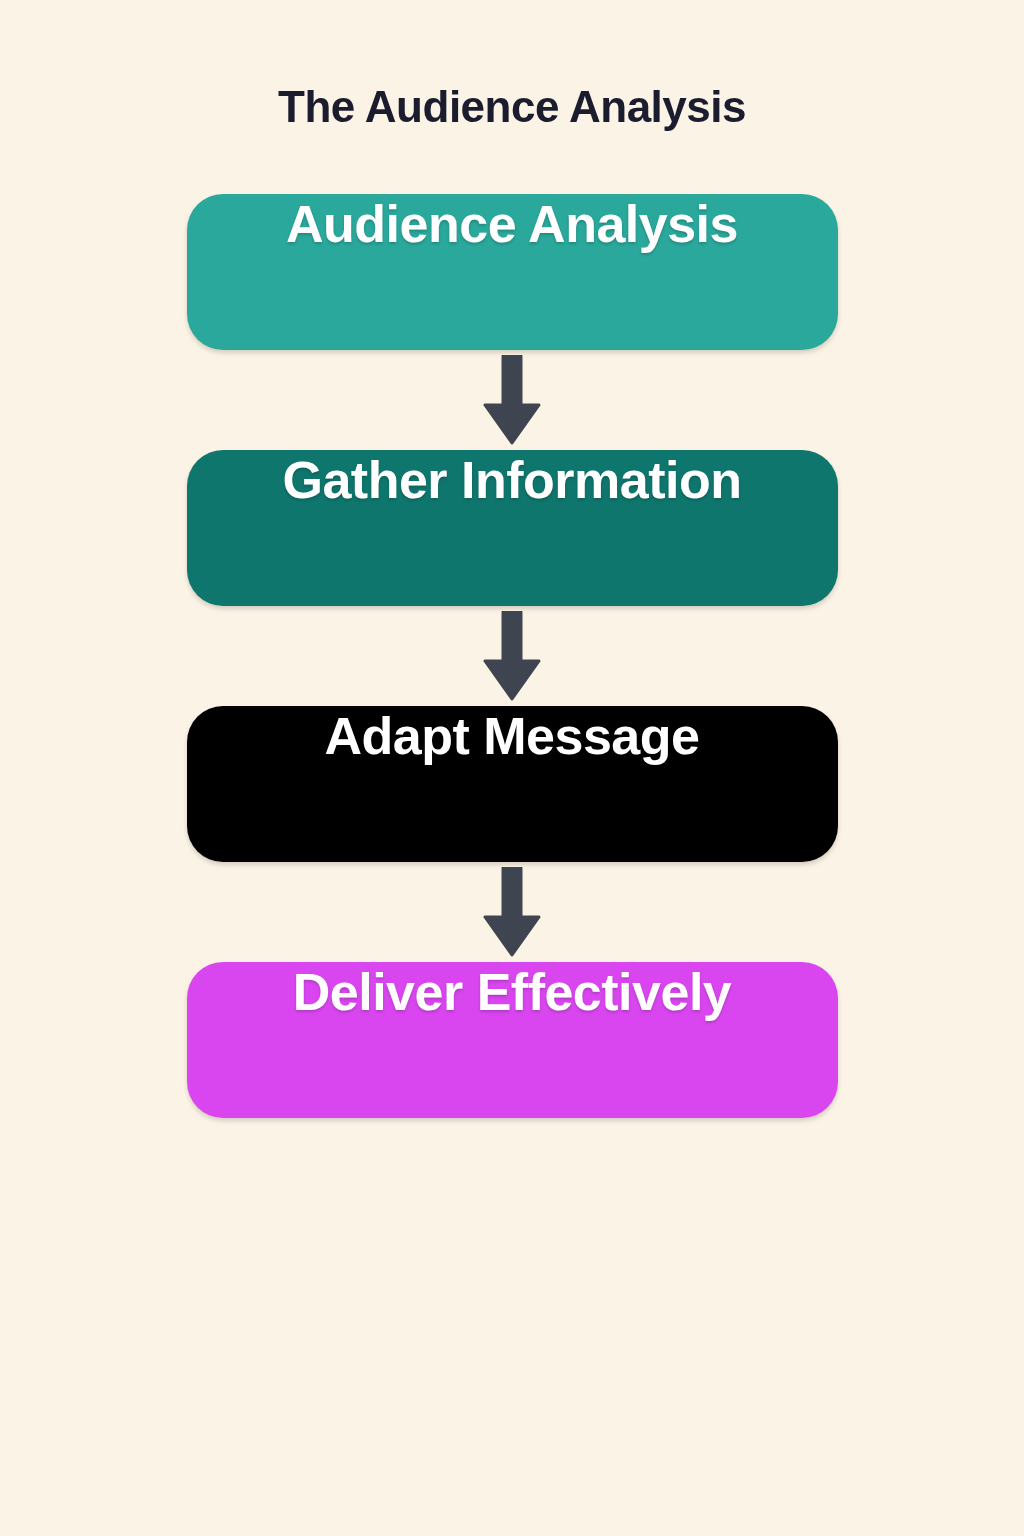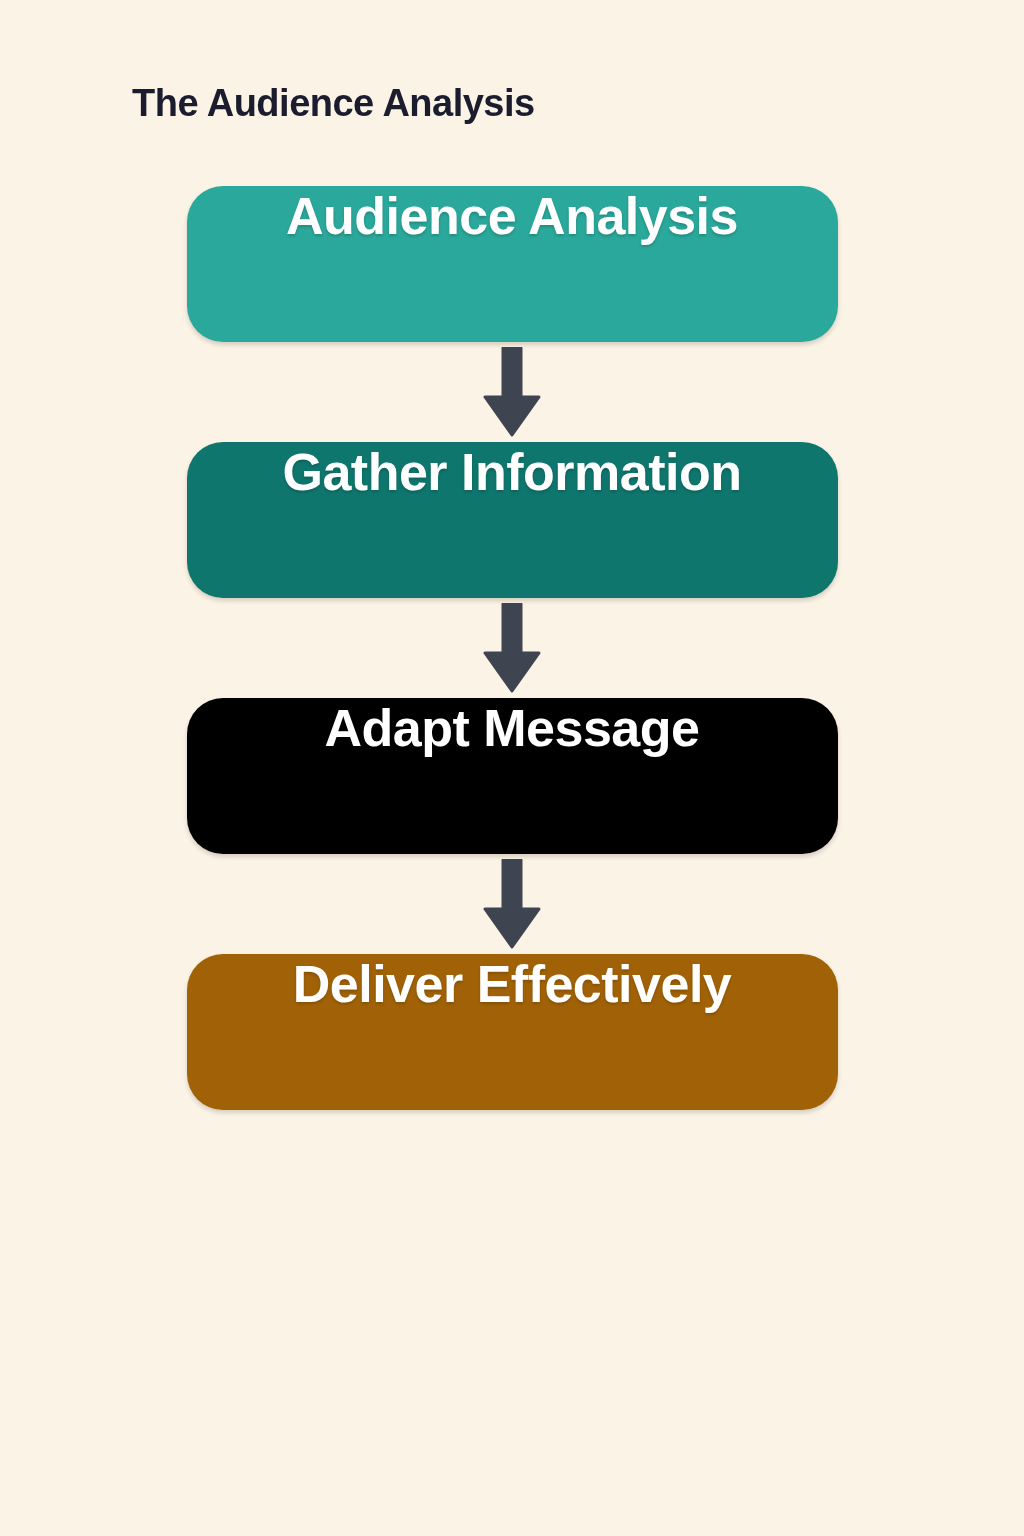--- a/index.html
+++ b/index.html
@@ -12,21 +12,22 @@
     width: 1024px;
     height: 1536px;
     position: relative;
     display: flex;
     flex-direction: column;
     align-items: center;
   }
   .title {
     margin-top: 78px;
     width: 760px;
-    font-size: 38px;
+    text-align: center;
+    font-size: 44px;
     line-height: 1.32;
     font-weight: bold;
     letter-spacing: -0.5px;
   }
   .flow {
     margin-top: 58px;
     display: flex;
     flex-direction: column;
     align-items: center;
   }
@@ -89,18 +90,18 @@
     <div class="step-box" style="background-color: #000000;">
       <span class="step-label">Adapt Message</span>
     </div>
 
     <div class="arrow" style="color: rgb(62, 68, 80);">
       <svg width="58" height="90" viewBox="0 0 58 90">
         <path d="M20 1 L38 1 L38 50 L56 50 L29 88 L2 50 L20 50 Z"></path>
       </svg>
     </div>
 
-    <div class="step-box" style="background-color: #a16207;">
+    <div class="step-box" style="background-color: #d946ef;">
       <span class="step-label">Deliver Effectively</span>
     </div>
 
   </div>
 </div>
 
 </body></html>

